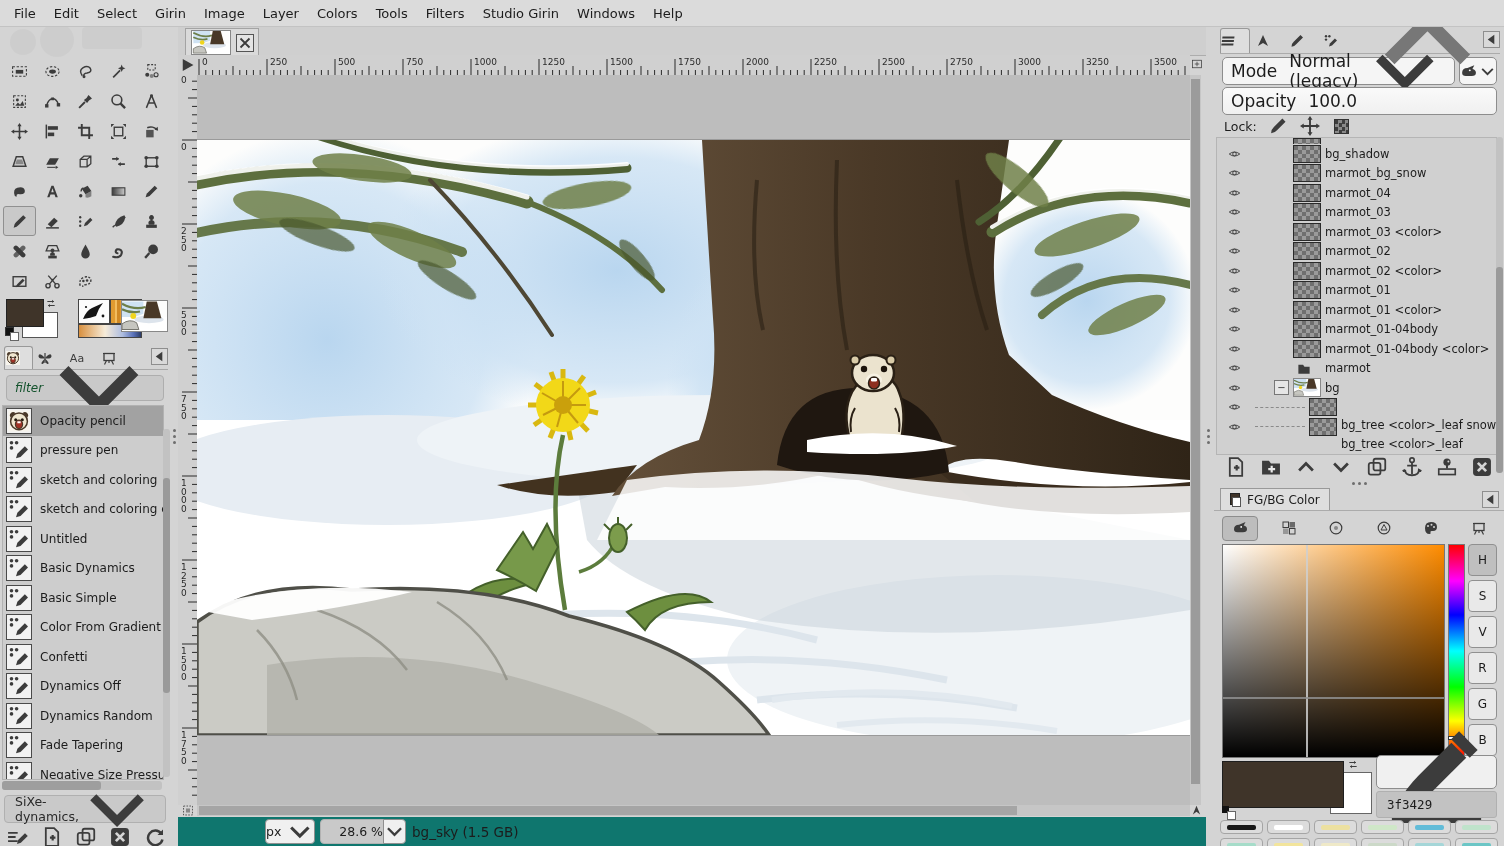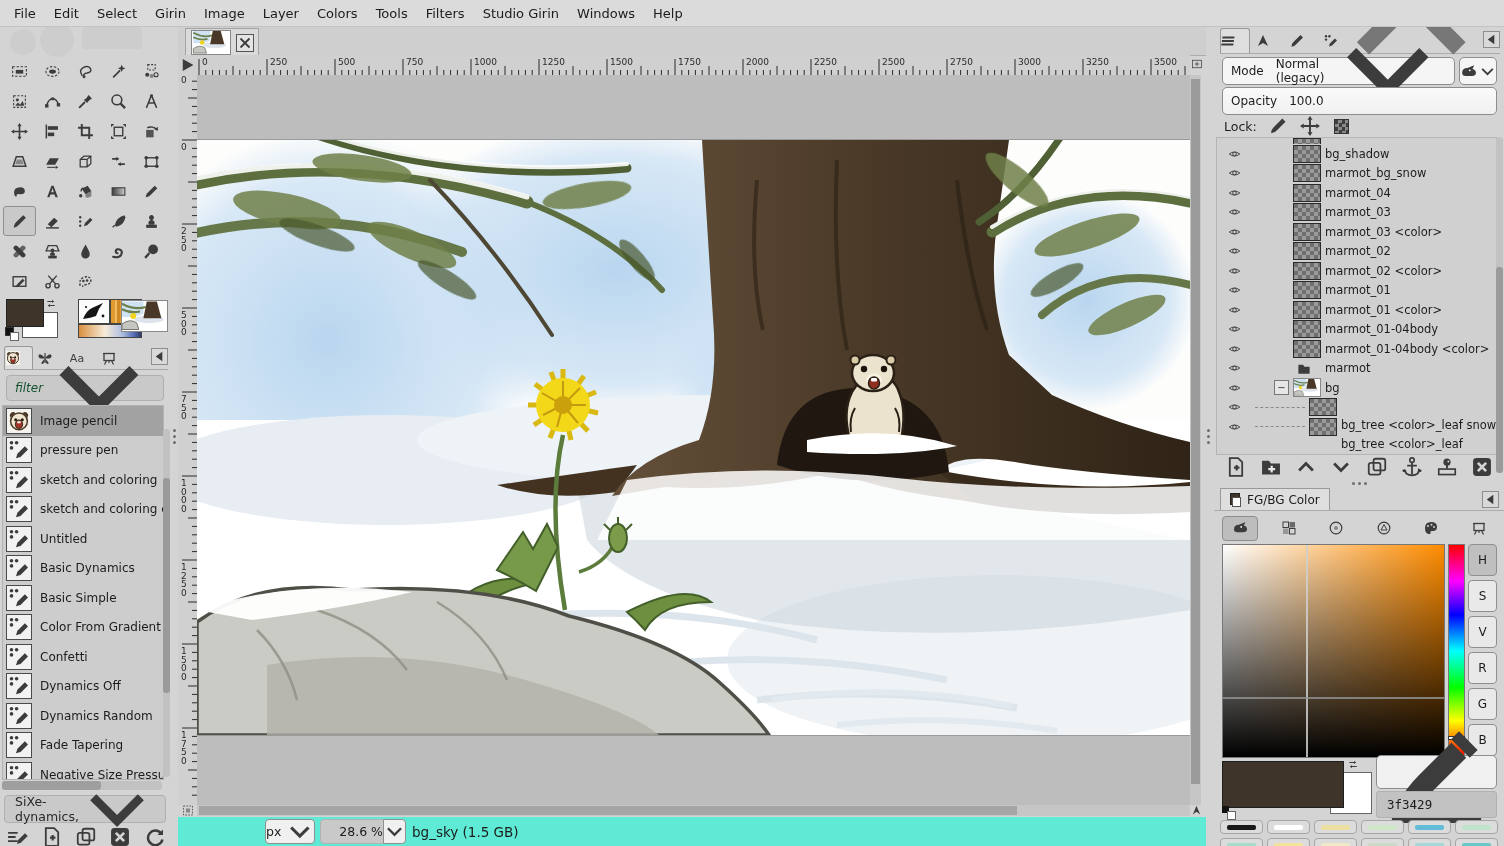--- a/index.html
+++ b/index.html
@@ -71,33 +71,33 @@
   .vscroll-c{position:absolute;left:1012px;top:49px;width:11px;height:730px;background:#c6c6c6;}
   .vscroll-c .thumb{position:absolute;left:1px;right:1px;top:4px;height:705px;background:#9b9b9b;}
   .hscroll-c{position:absolute;left:19px;top:779px;width:993px;height:11px;background:#c6c6c6;}
   .hscroll-c .thumb{position:absolute;top:1px;bottom:1px;left:2px;width:818px;background:#a5a5a5;}
   .qmask{position:absolute;left:2px;top:778px;width:16px;height:13px;display:flex;align-items:center;justify-content:center;}
   .qmask svg{width:12px;height:12px;}
   .navbtn{position:absolute;left:1012px;top:778px;width:13px;height:13px;display:flex;align-items:center;justify-content:center;}
   .navbtn svg{width:11px;height:11px;}
   .zoomfit{position:absolute;left:1013px;top:31px;width:12px;height:14px;}
   .zoomfit svg{width:11px;height:11px;}
-  .statusbar{position:absolute;left:0;bottom:0;right:0;height:29px;background:#5eead4;display:flex;align-items:center;font-size:13px;}
+  .statusbar{position:absolute;left:0;bottom:0;right:0;height:29px;background:#0f766e;display:flex;align-items:center;font-size:13px;}
   .unitsel{position:absolute;left:87px;width:48px;height:23px;border:1px solid #8f8f8f;border-radius:4px;background:#f0f0f0;display:flex;align-items:center;justify-content:center;gap:5px;font-size:12.5px;}
   .unitsel svg,.zoomsel svg{width:11px;height:11px;}
   .zoomval{position:absolute;left:142px;width:62px;height:23px;background:#c9c9c9;border:1px solid #b2b2b2;border-radius:4px 0 0 4px;display:flex;align-items:center;justify-content:flex-end;padding-right:6px;font-size:12.5px;}
   .zoomsel{position:absolute;left:205px;width:21px;height:23px;border:1px solid #8f8f8f;border-radius:0 4px 4px 0;background:#f0f0f0;display:flex;align-items:center;justify-content:center;}
   .statusmsg{position:absolute;left:234px;font-size:13.5px;}
   
   .rdock{position:absolute;left:1214px;top:27px;width:290px;bottom:0;background:#d4d4d4;}
   .rtabs{position:absolute;left:6px;top:0;right:4px;height:26px;display:flex;gap:4px;align-items:flex-end;border-bottom:1px solid #ababab;}
   .rtabs .dlgtab{width:28px;height:24px;}
   .rtabs .collapse-btn{top:4px;}
   .gtkrow{position:absolute;left:8px;display:flex;gap:4px;}
-  .gtkbox{flex:1;height:26px;border:1px solid #8d8d8d;border-radius:5px;background:#f5f5f5;display:flex;align-items:center;padding:0 8px;font-size:12px;gap:6px;}
+  .gtkbox{flex:1;height:26px;border:1px solid #8d8d8d;border-radius:5px;background:#f5f5f5;display:flex;align-items:center;padding:0 8px;font-size:17px;gap:6px;}
   .gtkbox .grow{flex:1;}
   .gtkbox svg{width:12px;height:12px;}
   .modebtn{width:36px;height:26px;border:1px solid #8d8d8d;border-radius:5px;background:#f5f5f5;display:flex;align-items:center;justify-content:center;gap:2px;}
   .modebtn svg{width:11px;height:11px;}
   .spincol{display:flex;flex-direction:column;margin-left:4px;}
   .spincol svg{width:10px;height:8px;color:#777;}
   .lockrow{position:absolute;left:10px;top:88px;height:22px;display:flex;align-items:center;gap:10px;font-size:12.5px;}
   .lockrow .lockbtn{width:22px;height:20px;display:flex;align-items:center;justify-content:center;}
   .lockbtn svg{width:15px;height:15px;}
   .lockalpha{width:13px;height:13px;border:1px solid #333;background-image:conic-gradient(#888 25%,#3e3e3e 0 50%,#888 0 75%,#3e3e3e 0);background-size:7px 7px;}
@@ -609,21 +609,21 @@
               <rect x="1" y="1" width="14" height="14" fill="#f7f4ec"></rect>
               <circle cx="8" cy="8.2" r="5.6" fill="#efe6cf" stroke="#4a3828"></circle>
               <path d="M2.6 5.7 a2.1 2.1 0 1 1 3-3z" fill="#4a3828"></path>
               <path d="M13.4 5.7 a2.1 2.1 0 1 0 -3-3z" fill="#4a3828"></path>
               <circle cx="5.8" cy="7.2" r="1" fill="#241a10"></circle>
               <circle cx="10.2" cy="7.2" r="1" fill="#241a10"></circle>
               <ellipse cx="8" cy="10.2" rx="2.4" ry="2.8" fill="#a03226" stroke="#4a3828" stroke-width=".8"></ellipse>
               <rect x="6.9" y="8.2" width="2.2" height="1.3" fill="#fff"></rect>
             </svg>
           </span>
-          <span>Image pencil</span>
+          <span>Opacity pencil</span>
         </div>
         <div class="dynrow">
           <span class="dynicon">
             <svg class="ic" viewBox="0 0 16 16" style="width:100%;height:100%">
               <circle cx="3" cy="3.2" r="1.2" fill="currentColor"></circle>
               <circle cx="6.4" cy="3.2" r="1.2" fill="currentColor"></circle>
               <circle cx="3" cy="6.6" r="1.2" fill="currentColor"></circle>
               <path d="M6 13.5 l.9-3 5-5 2.1 2.1 -5 5z" fill="currentColor"></path>
             </svg>
           </span>

